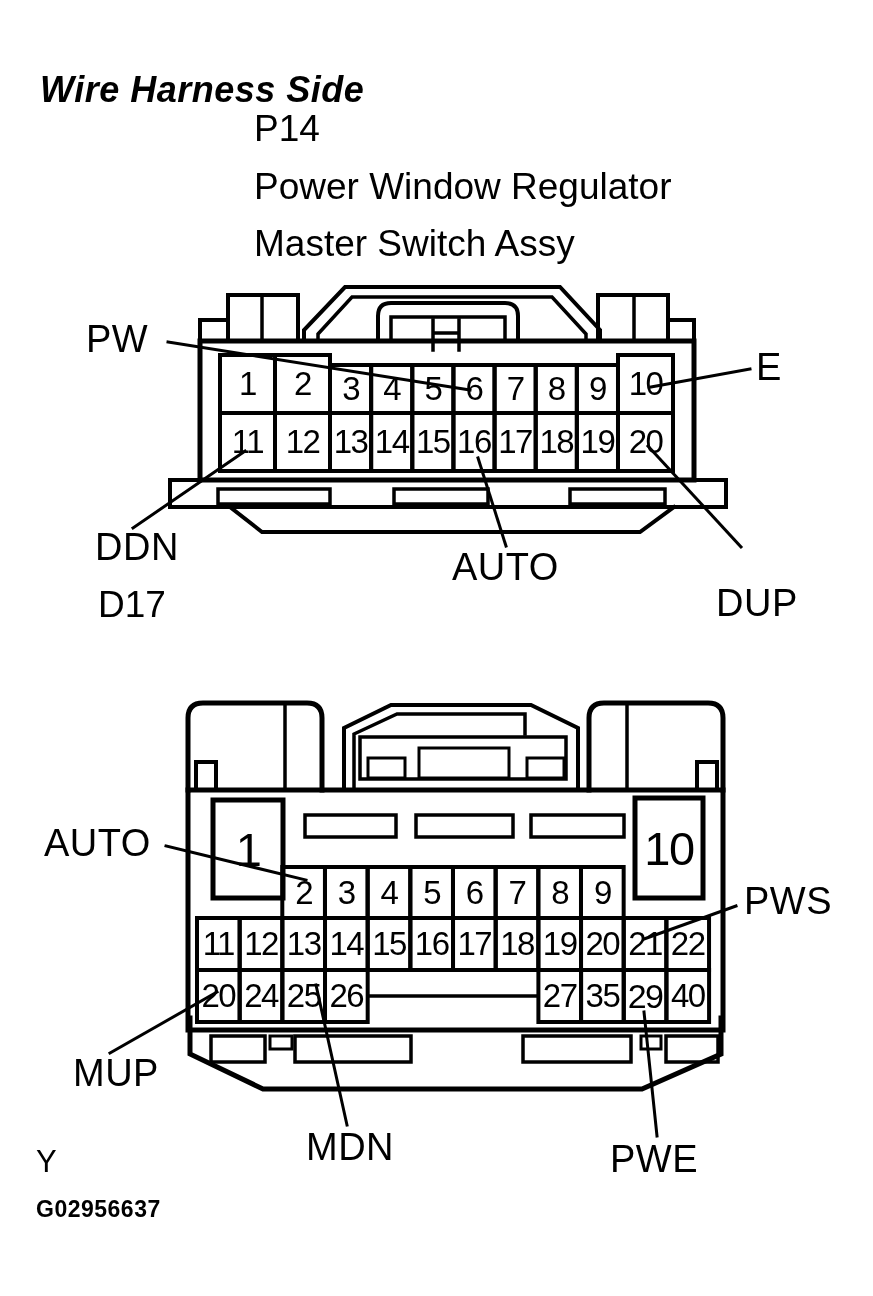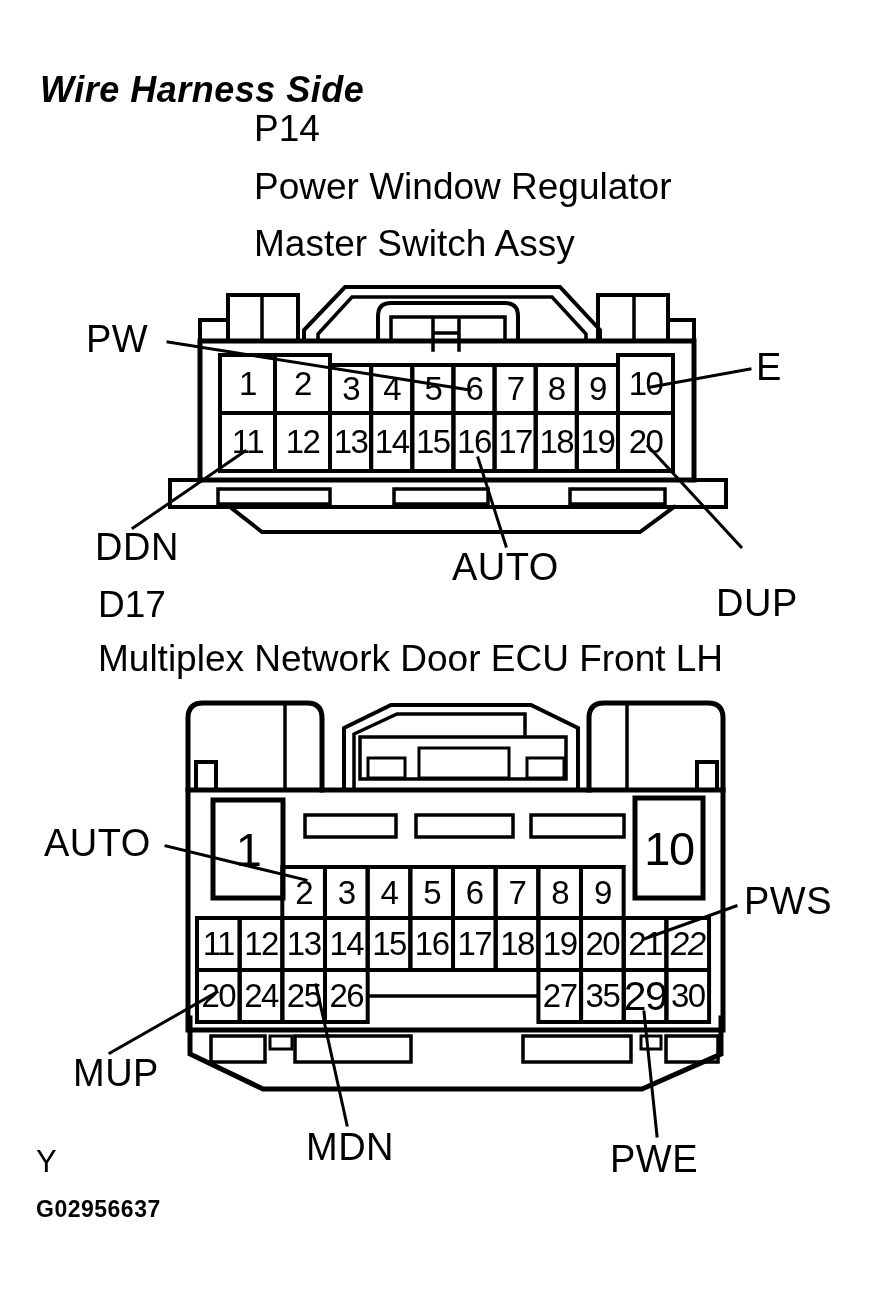--- a/index.html
+++ b/index.html
@@ -172,21 +172,20 @@
   <div class="txt body-line" style="left:254px;top:168px;">Power Window Regulator</div>
   <div class="txt body-line" style="left:254px;top:225px;">Master Switch Assy</div>
 
   <div class="txt lbl" style="left:86px;top:320px;">PW</div>
   <div class="txt lbl" style="left:756px;top:348px;">E</div>
   <div class="txt lbl" style="left:95px;top:528px;">DDN</div>
   <div class="txt lbl" style="left:452px;top:548px;">AUTO</div>
   <div class="txt lbl" style="left:716px;top:548px;margin-top:36px;">DUP</div>
 
   <div class="txt body-line" style="left:98px;top:586px;">D17</div>
-  <div class="txt body-line" style="left:98px;top:640px;">Multiplex Network Door ECU Front LH</div>
 
   <div class="txt lbl" style="left:44px;top:824px;">AUTO</div>
   <div class="txt lbl" style="left:744px;top:882px;">PWS</div>
   <div class="txt lbl" style="left:73px;top:1054px;">MUP</div>
   <div class="txt lbl" style="left:306px;top:1128px;text-align:right;">MDN</div>
   <div class="txt lbl" style="left:610px;top:1140px;">PWE</div>
 
   <div class="txt small-note" style="left:36px;top:1146px;">Y</div>
   <div class="txt fig-id" style="left:36px;top:1198px;">G02956637</div>
 
@@ -224,22 +223,22 @@
     <div class="pin-num" style="left: 239.67px; top: 918px; width: 42.67px; height: 52px; font-size: 33px;">12</div>
     <div class="pin-num" style="left: 282.34px; top: 918px; width: 42.67px; height: 52px; font-size: 33px;">13</div>
     <div class="pin-num" style="left: 325.01px; top: 918px; width: 42.67px; height: 52px; font-size: 33px;">14</div>
     <div class="pin-num" style="left: 367.68px; top: 918px; width: 42.67px; height: 52px; font-size: 33px;">15</div>
     <div class="pin-num" style="left: 410.35px; top: 918px; width: 42.67px; height: 52px; font-size: 33px;">16</div>
     <div class="pin-num" style="left: 453.02px; top: 918px; width: 42.67px; height: 52px; font-size: 33px;">17</div>
     <div class="pin-num" style="left: 495.69px; top: 918px; width: 42.67px; height: 52px; font-size: 33px;">18</div>
     <div class="pin-num" style="left: 538.36px; top: 918px; width: 42.67px; height: 52px; font-size: 33px;">19</div>
     <div class="pin-num" style="left: 581.03px; top: 918px; width: 42.67px; height: 52px; font-size: 33px;">20</div>
     <div class="pin-num" style="left: 623.7px; top: 918px; width: 42.67px; height: 52px; font-size: 33px;">21</div>
-    <div class="pin-num" style="left: 666.37px; top: 918px; width: 42.67px; height: 52px; font-size: 33px; font-style: italic;">22</div>
+    <div class="pin-num" style="left: 666.37px; top: 918px; width: 42.67px; height: 52px; font-size: 33px;">22</div>
     <div class="pin-num" style="left: 197px; top: 970px; width: 42.67px; height: 52px; font-size: 33px;">20</div>
     <div class="pin-num" style="left: 239.67px; top: 970px; width: 42.67px; height: 52px; font-size: 33px;">24</div>
     <div class="pin-num" style="left: 282.34px; top: 970px; width: 42.67px; height: 52px; font-size: 33px;">25</div>
     <div class="pin-num" style="left: 325.01px; top: 970px; width: 42.67px; height: 52px; font-size: 33px;">26</div>
     <div class="pin-num" style="left: 538.4px; top: 970px; width: 42.67px; height: 52px; font-size: 33px;">27</div>
     <div class="pin-num" style="left: 581.07px; top: 970px; width: 42.67px; height: 52px; font-size: 33px;">35</div>
-    <div class="pin-num" style="left: 623.74px; top: 970px; width: 42.67px; height: 52px; font-size: 41px;">29</div>
-    <div class="pin-num" style="left: 666.41px; top: 970px; width: 42.67px; height: 52px; font-size: 33px;">30</div>
+    <div class="pin-num" style="left: 623.74px; top: 970px; width: 42.67px; height: 52px; font-size: 34px;">29</div>
+    <div class="pin-num" style="left: 666.41px; top: 970px; width: 42.67px; height: 52px; font-size: 33px;">40</div>
   </div>
 
 </body></html>

